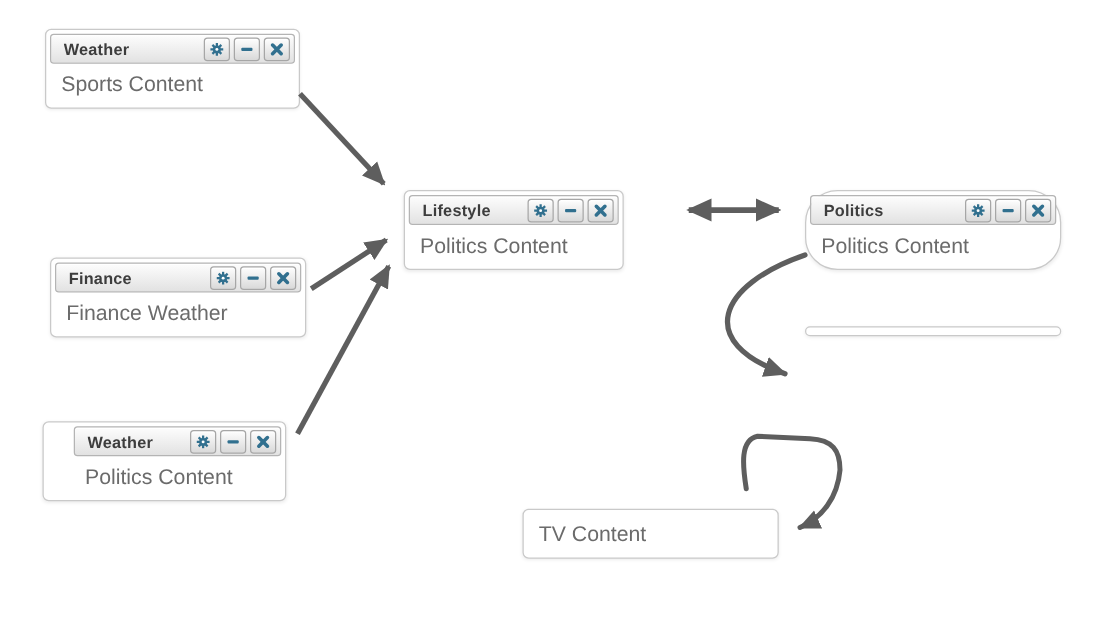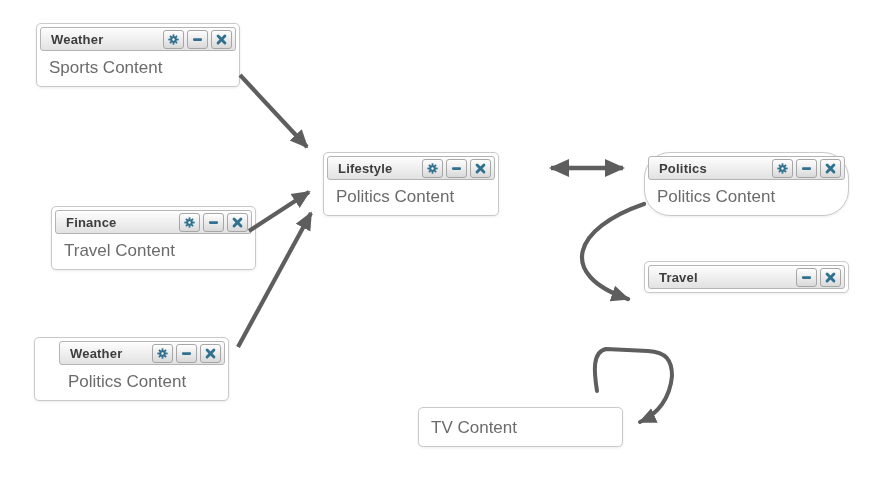--- a/index.html
+++ b/index.html
@@ -121,21 +121,21 @@
                 <line x1="3" y1="3" x2="13" y2="13"></line>
                 <line x1="13" y1="3" x2="3" y2="13"></line>
               </g>
             </svg>
         </button>
       </span>
     </div>
     <div class="panel-body">Sports Content</div>
   </div>
 
-  <div class="panel" style="left:40px; top:206px; width:205px;margin-left:11px;">
+  <div class="panel" style="left:40px; top:206px; width:205px;">
     <div class="panel-header">
       <span class="panel-title">Finance</span>
       <span class="panel-controls">
         <button class="pbtn" title="settings">
           <svg viewBox="0 0 16 16" width="11" height="11">
               <g stroke="currentColor" stroke-width="2.6">
                 <line x1="8" y1="0.5" x2="8" y2="15.5"></line>
                 <line x1="0.5" y1="8" x2="15.5" y2="8"></line>
                 <line x1="2.8" y1="2.8" x2="13.2" y2="13.2"></line>
                 <line x1="13.2" y1="2.8" x2="2.8" y2="13.2"></line>
@@ -152,21 +152,21 @@
         <button class="pbtn" title="close">
           <svg viewBox="0 0 16 16" width="11" height="11">
               <g stroke="currentColor" stroke-width="4.2" stroke-linecap="round">
                 <line x1="3" y1="3" x2="13" y2="13"></line>
                 <line x1="13" y1="3" x2="3" y2="13"></line>
               </g>
             </svg>
         </button>
       </span>
     </div>
-    <div class="panel-body">Travel Content</div>
+    <div class="panel-body">Finance Weather</div>
   </div>
 
   <div class="panel" style="left:34px; top:337px; width:195px;padding-left:24px;">
     <div class="panel-header">
       <span class="panel-title">Weather</span>
       <span class="panel-controls">
         <button class="pbtn" title="settings">
           <svg viewBox="0 0 16 16" width="11" height="11">
               <g stroke="currentColor" stroke-width="2.6">
                 <line x1="8" y1="0.5" x2="8" y2="15.5"></line>
@@ -258,37 +258,19 @@
                 <line x1="13" y1="3" x2="3" y2="13"></line>
               </g>
             </svg>
         </button>
       </span>
     </div>
     <div class="panel-body">Politics Content</div>
   </div>
 
   <div class="panel" style="left:644px; top:261px; width:205px;">
-    <div class="panel-header">
-      <span class="panel-title">Travel</span>
-      <span class="panel-controls">
-        <button class="pbtn" title="minimize">
-          <svg viewBox="0 0 16 16" width="11" height="11">
-              <rect x="1.5" y="6" width="13" height="4" rx="1.2" fill="currentColor"></rect>
-            </svg>
-        </button>
-        <button class="pbtn" title="close">
-          <svg viewBox="0 0 16 16" width="11" height="11">
-              <g stroke="currentColor" stroke-width="4.2" stroke-linecap="round">
-                <line x1="3" y1="3" x2="13" y2="13"></line>
-                <line x1="13" y1="3" x2="3" y2="13"></line>
-              </g>
-            </svg>
-        </button>
-      </span>
-    </div>
   </div>
 
   <div class="panel" style="left:418px; top:407px; width:205px;">
     <div class="panel-body">TV Content</div>
   </div>
 
 </div>
 
 </body></html>

